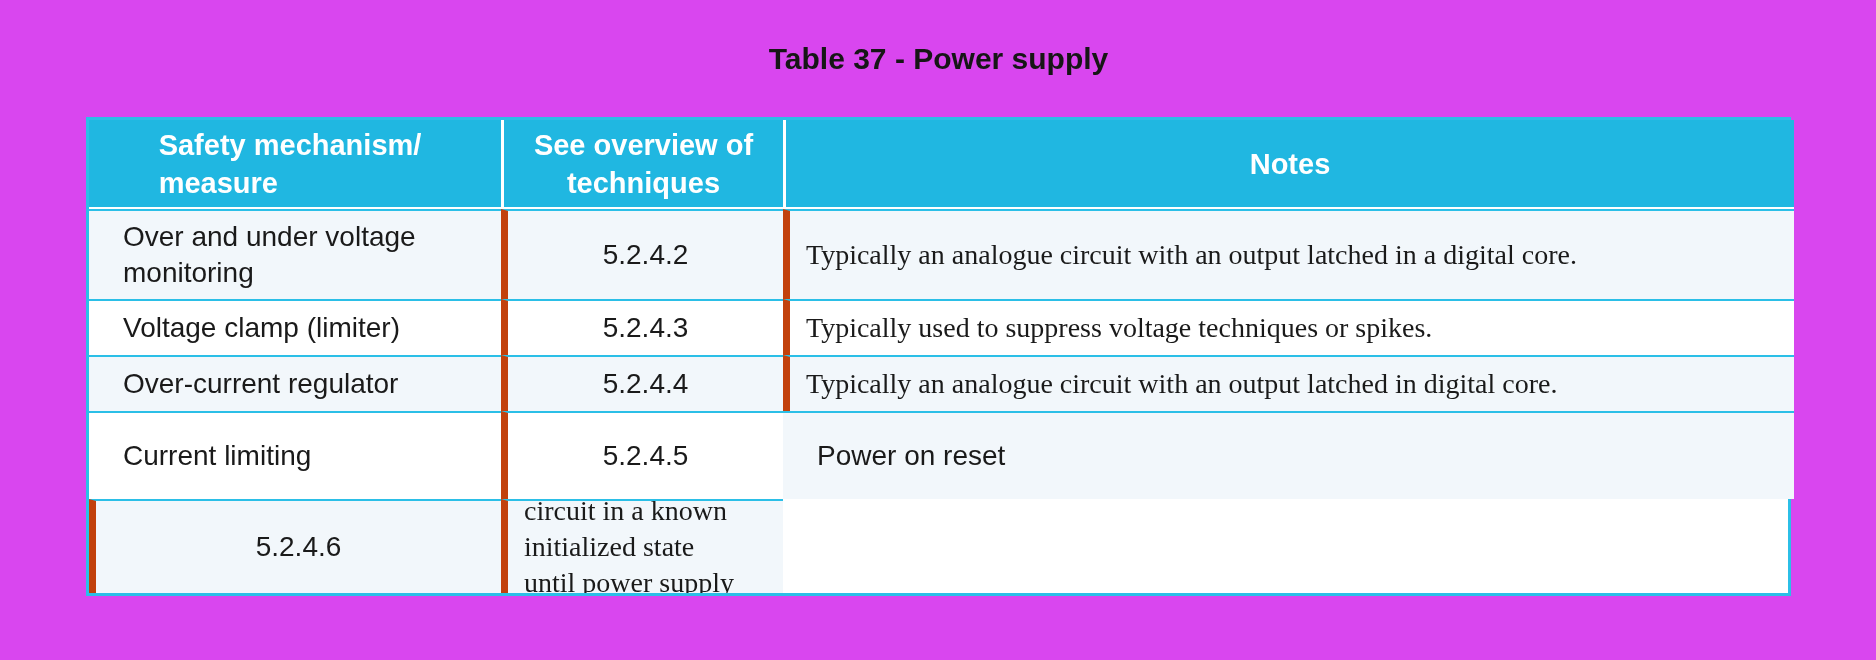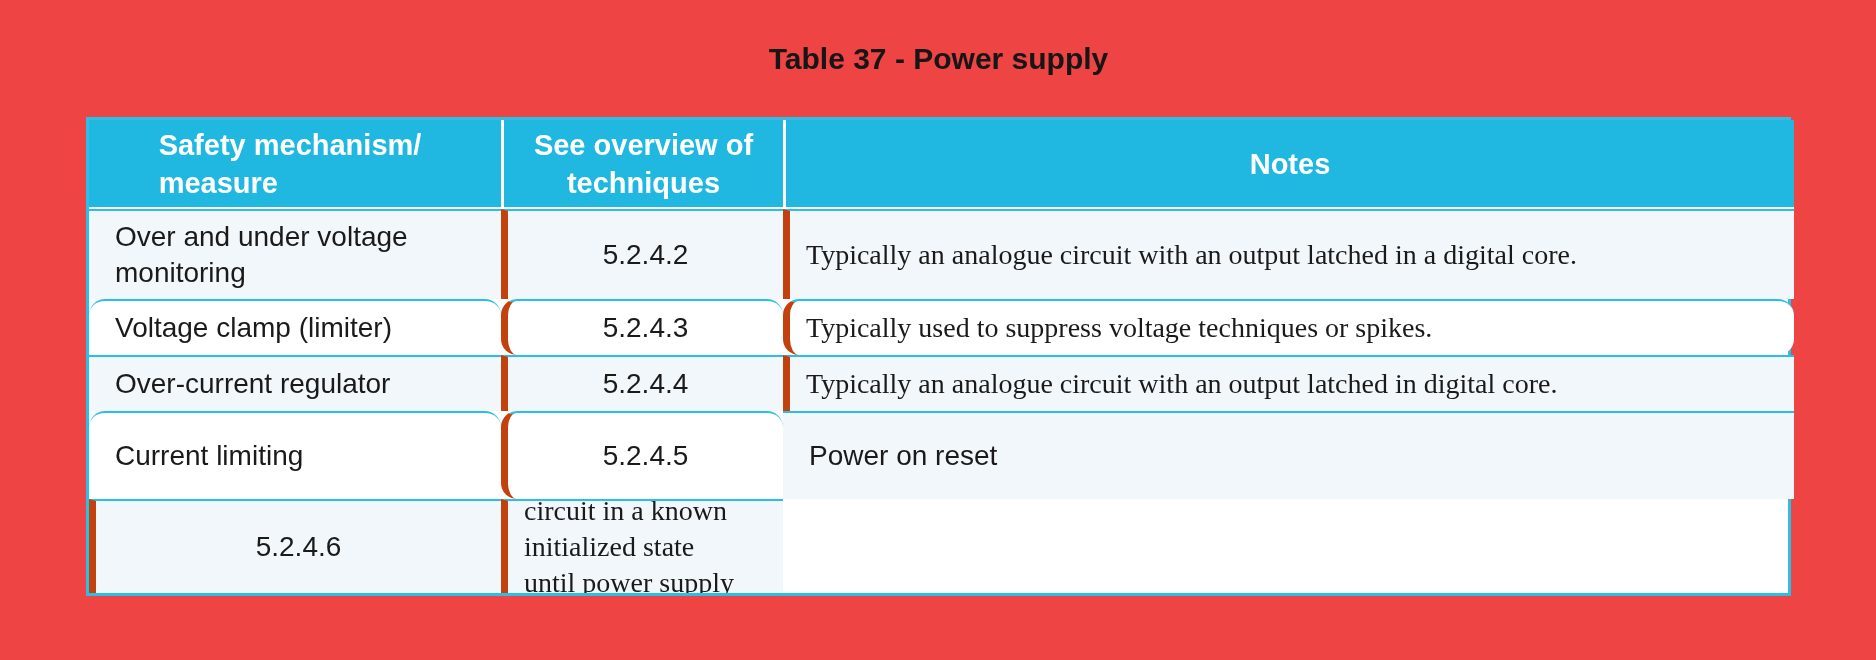--- a/index.html
+++ b/index.html
@@ -3,21 +3,21 @@
 <meta charset="utf-8">
 <style>
   * { margin: 0; padding: 0; box-sizing: border-box; }
   html, body { background: #ffffff; }
   body {
     width: 1876px; height: 660px;
     font-family: "Liberation Sans", sans-serif;
     position: relative;
     color: #1a1a1a;
   }
-  .page { position: absolute; inset: 0; background: #ef4444; }
+  .page { position: absolute; inset: 0; background: #d946ef; }
 
   .title {
     position: absolute;
     top: 42px; left: 86px; width: 1705px;
     text-align: center;
     font-size: 30px;
     font-weight: bold;
     color: #161616;
   }
 
@@ -51,23 +51,23 @@
     justify-content: center;
     text-align: center;
     border-bottom: 2px solid #ffffff;
   }
   .h.sep { border-left: 3px solid #ffffff; }
 
   
   .c { border-top: 2px solid #2bbfe7; }
   .c.sep { border-left: 7px solid #c2410c; }
   .row-odd  { background: #f2f7fb; }
-  .row-even { background: #ffffff; border-radius: 16px; }
+  .row-even { background: #ffffff; }
 
-  .col-mech { padding-left: 26px; padding-right: 10px; text-align: left; }
+  .col-mech { padding-left: 34px; padding-right: 10px; text-align: left; }
   .col-ref  { justify-content: center; text-align: center; }
   .col-note { padding-left: 16px; padding-right: 4px; text-align: left; font-family: Liberation Serif, serif; }
 </style>
 </head>
 <body>
 
 <div class="page">
 
   <div class="title">Table 37 - Power supply</div>
 

